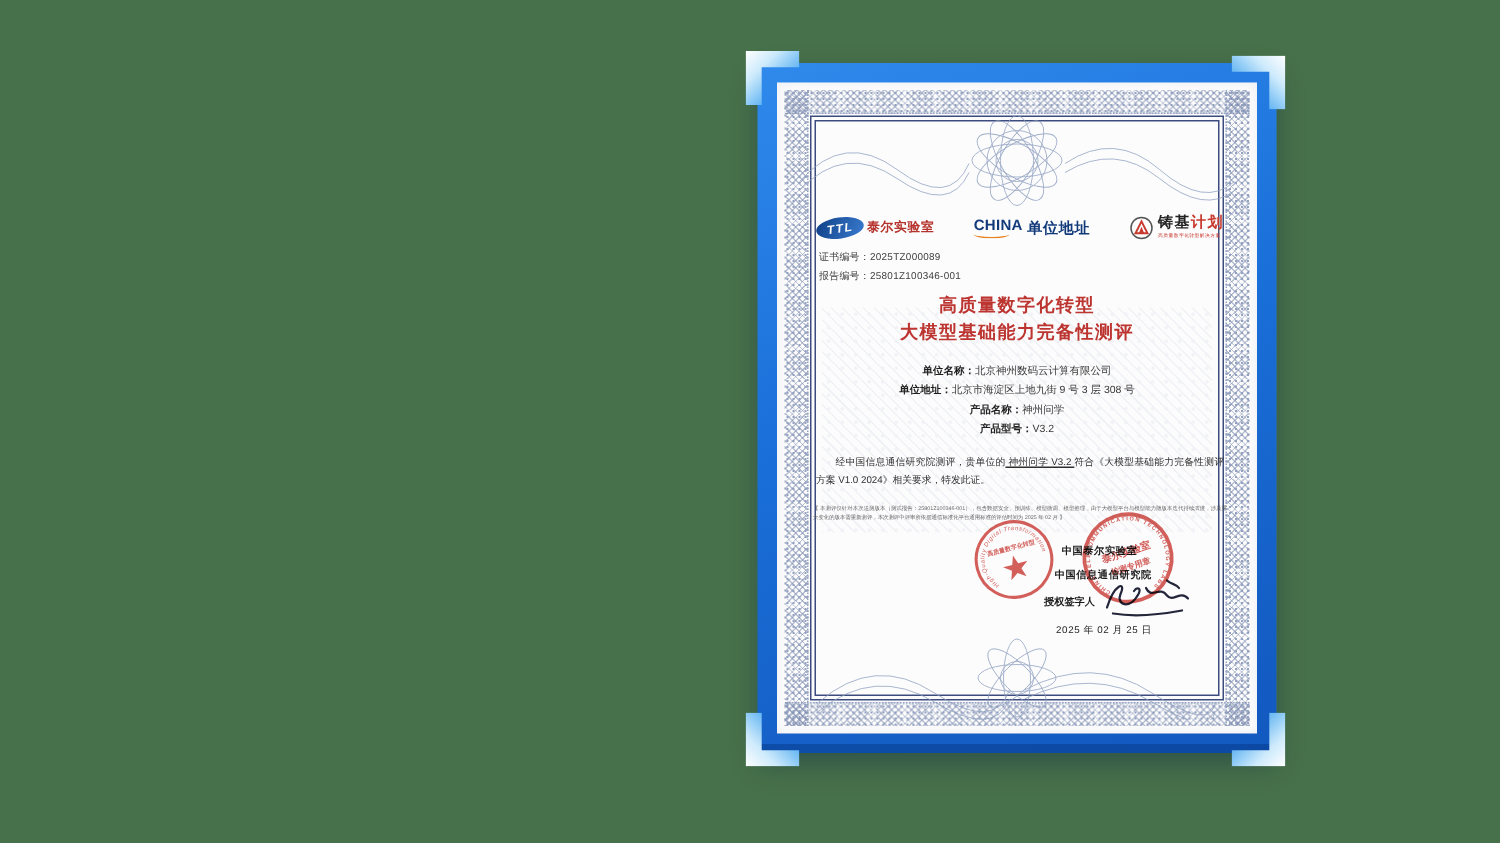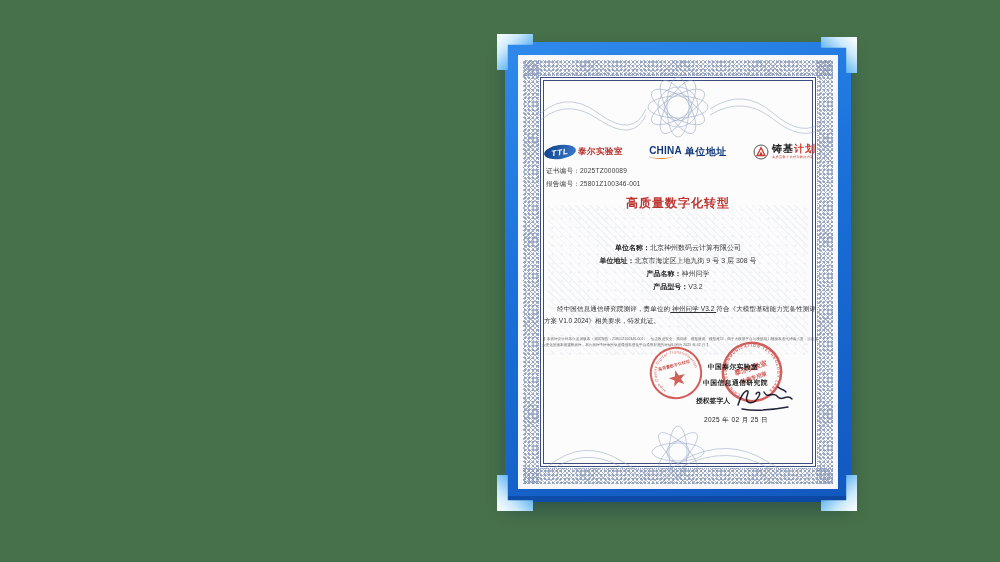--- a/index.html
+++ b/index.html
@@ -172,20 +172,21 @@
         </div>
 
         <div class="cert-no">
           <span>证书编号：</span><span>2025TZ000089</span>
         </div>
         <div class="report-no">
           <span>报告编号：</span><span>25801Z100346-001</span>
         </div>
 
         <div class="title1">高质量数字化转型</div>
+        <div class="title2">大模型基础能力完备性测评</div>
 
         <div class="fields">
           <div class="field-row">
             <span class="field-label">单位名称：</span><span class="field-value">北京神州数码云计算有限公司</span>
           </div>
           <div class="field-row">
             <span class="field-label">单位地址：</span><span class="field-value">北京市海淀区上地九街 9 号 3 层 308 号</span>
           </div>
           <div class="field-row">
             <span class="field-label">产品名称：</span><span class="field-value">神州问学</span>

